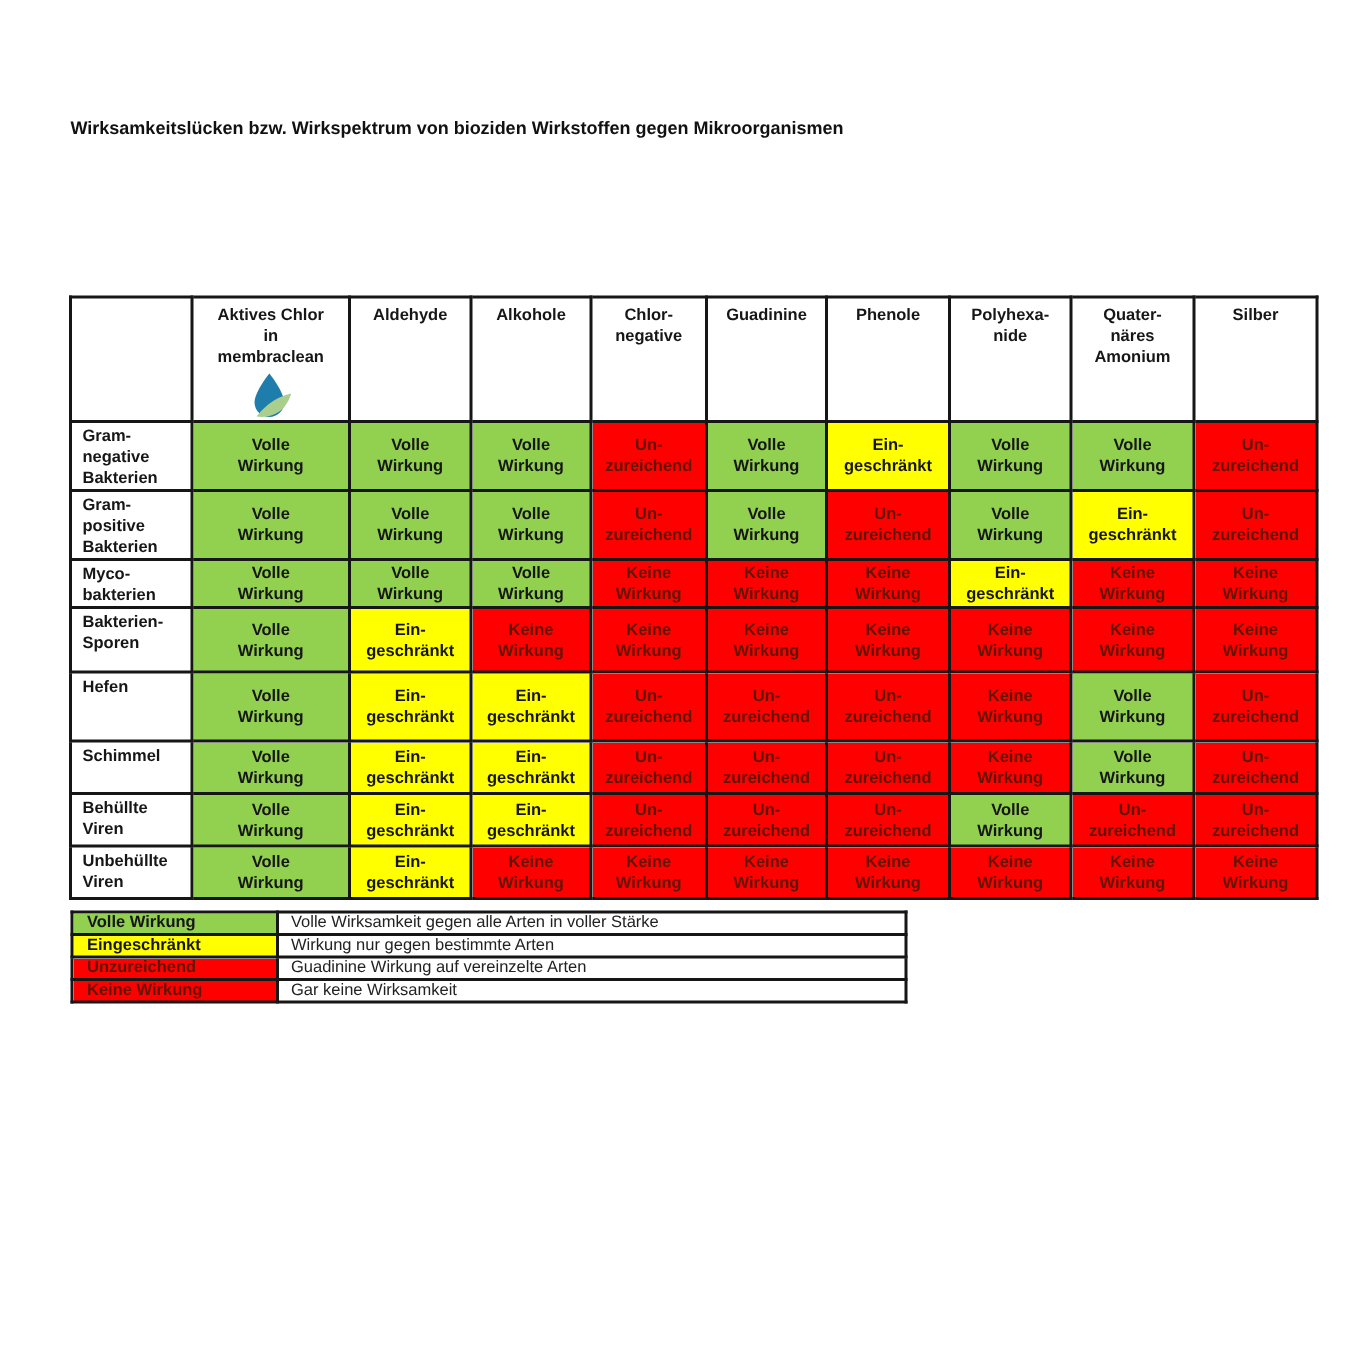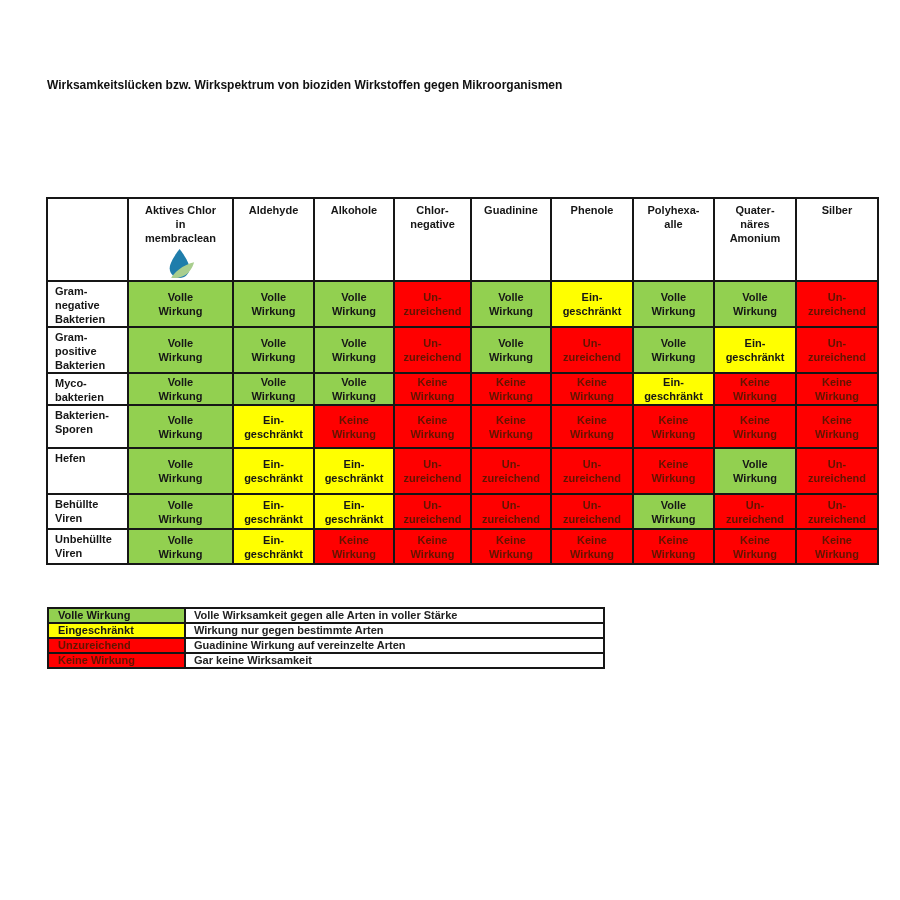--- a/index.html
+++ b/index.html
@@ -44,21 +44,21 @@
   .limited{background:var(--yellow);color:var(--ink);}
   .insufficient,.none{background:var(--red);color:var(--red-text);}
 
   .drop-path{fill:var(--drop-blue);}
   .leaf-path{fill:var(--leaf-green);}
 
   .legend{position:absolute;left:47px;top:607px;width:556px;}
   .legend tr{height:15px;}
   .legend td{font-size:11px;line-height:13px;vertical-align:middle;white-space:nowrap;}
   .legend td.swatch{font-weight:bold;padding-left:9px;}
-  .legend td.desc{font-weight:bold;padding-left:8px;background:#fff;color:#222;}
+  .legend td.desc{font-weight:normal;padding-left:8px;background:#fff;color:#222;}
 </style>
 </head>
 <body>
 
 <div class="page">
   <h1 class="title">Wirksamkeitslücken bzw. Wirkspektrum von bioziden Wirkstoffen gegen Mikroorganismen</h1>
 
   <table class="matrix">
     <colgroup>
       <col style="width:81px">
@@ -81,21 +81,21 @@
                 <path class="drop-path" d="M15.5 1 C15.5 1 5 14 5 21.5 C5 27.6 9.8 31.9 15.5 31.9 C21.2 31.9 26 27.6 26 21.5 C26 14 15.5 1 15.5 1 Z"></path>
                 <path class="leaf-path" d="M6.5 31.6 C12.5 32.6 20.5 31 25.5 25.5 C28.7 21.8 30.3 17.8 31 15.2 C26 16.2 19.5 19 14.5 23.2 C10.8 26.2 8 29.3 6.5 31.6 Z"></path>
               </svg></span></th>
           <th><span class="hdr-label">Aldehyde</span></th>
           <th><span class="hdr-label">Alkohole</span></th>
           <th><span class="hdr-label">Chlor-
 negative</span></th>
           <th><span class="hdr-label">Guadinine</span></th>
           <th><span class="hdr-label">Phenole</span></th>
           <th><span class="hdr-label">Polyhexa-
-alle</span></th>
+nide</span></th>
           <th><span class="hdr-label">Quater-
 näres
 Amonium</span></th>
           <th><span class="hdr-label">Silber</span></th>
         </tr>
     </thead>
     <tbody id="matrix-body">
         <tr>
           <th class="rowhdr">Gram-
 negative
@@ -181,20 +181,41 @@
 Wirkung</td>
           <td class="cell none">Keine
 Wirkung</td>
           <td class="cell none">Keine
 Wirkung</td>
           <td class="cell none">Keine
 Wirkung</td>
         </tr>
         <tr>
           <th class="rowhdr">Hefen</th>
+          <td class="cell full">Volle
+Wirkung</td>
+          <td class="cell limited">Ein-
+geschränkt</td>
+          <td class="cell limited">Ein-
+geschränkt</td>
+          <td class="cell insufficient">Un-
+zureichend</td>
+          <td class="cell insufficient">Un-
+zureichend</td>
+          <td class="cell insufficient">Un-
+zureichend</td>
+          <td class="cell none">Keine
+Wirkung</td>
+          <td class="cell full">Volle
+Wirkung</td>
+          <td class="cell insufficient">Un-
+zureichend</td>
+        </tr>
+        <tr>
+          <th class="rowhdr">Schimmel</th>
           <td class="cell full">Volle
 Wirkung</td>
           <td class="cell limited">Ein-
 geschränkt</td>
           <td class="cell limited">Ein-
 geschränkt</td>
           <td class="cell insufficient">Un-
 zureichend</td>
           <td class="cell insufficient">Un-
 zureichend</td>

